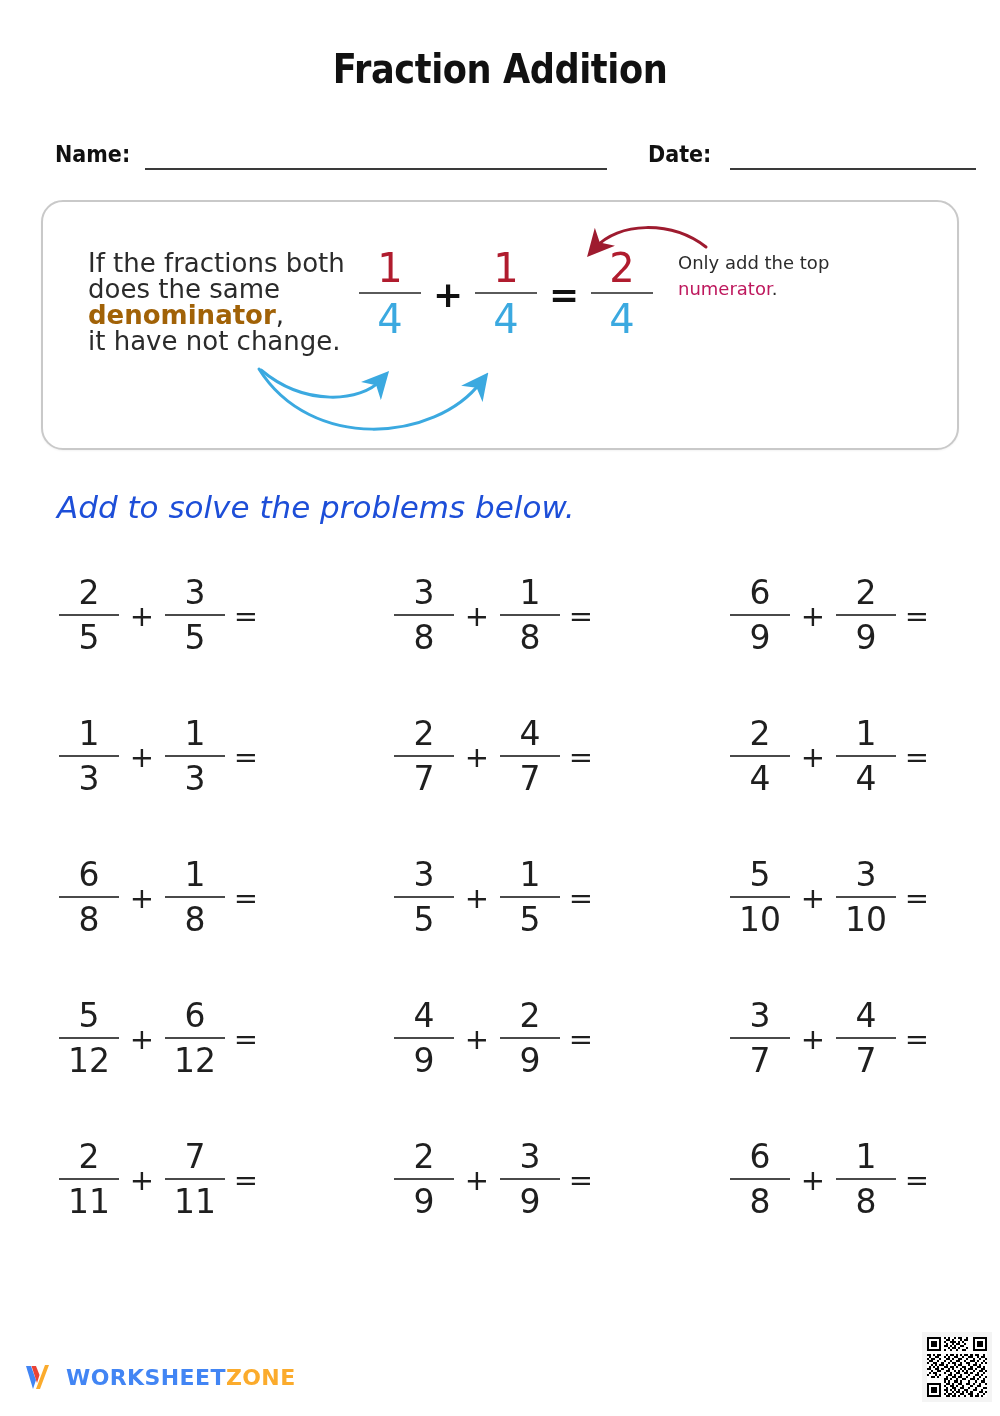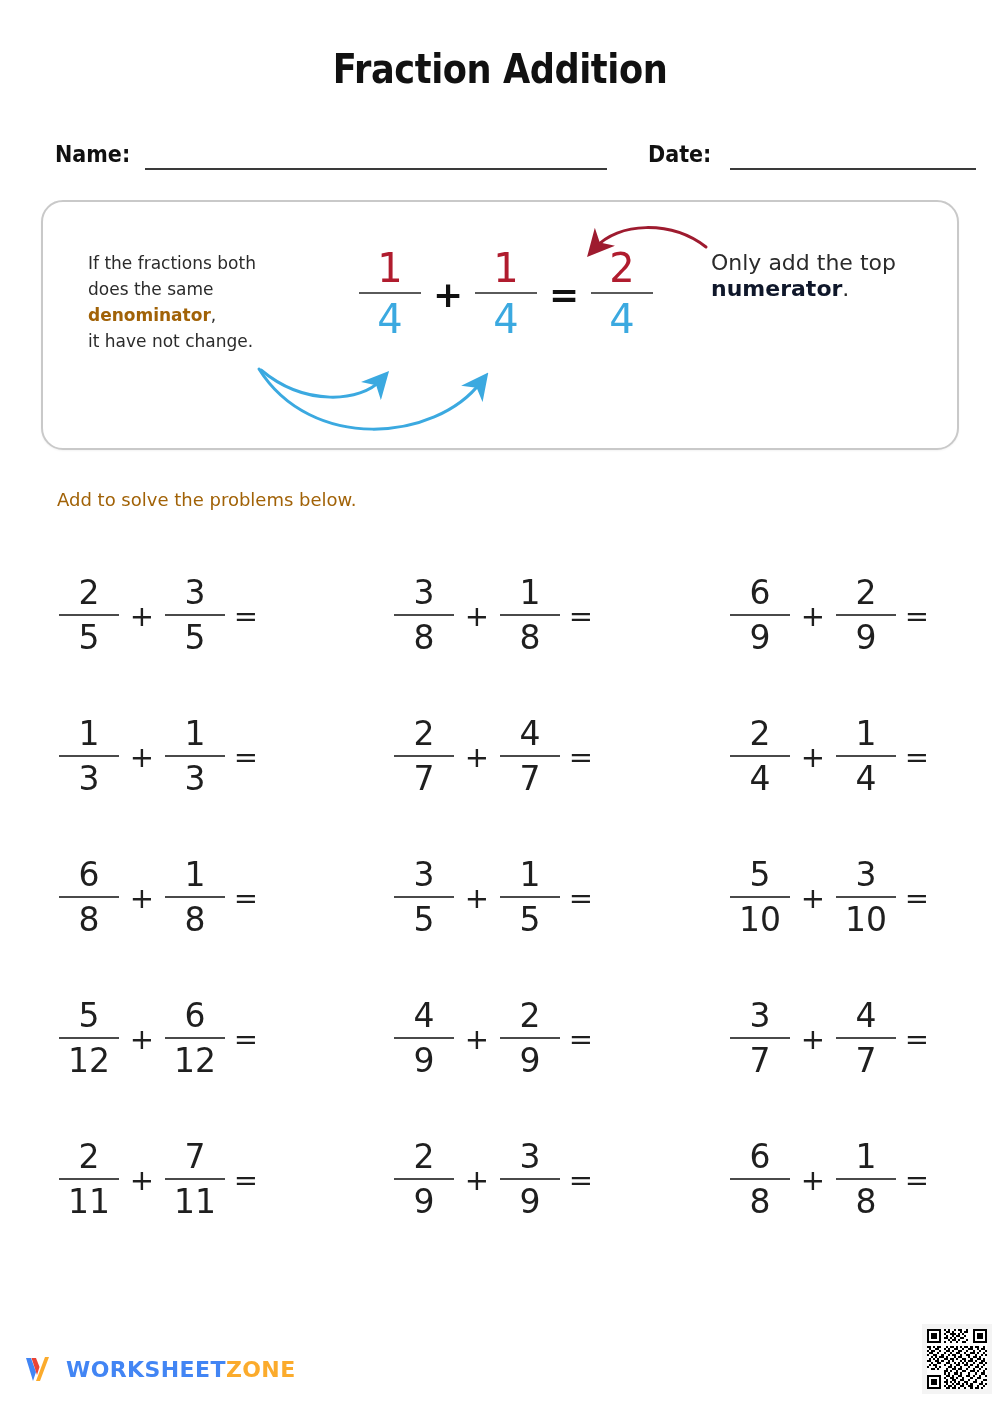--- a/index.html
+++ b/index.html
@@ -78,36 +78,36 @@
     left: 0; top: 0;
     width: 918px; height: 250px;
     pointer-events: none;
   }
   .panel-text-left {
     position: absolute;
     left: 45px;
     top: 48px;
     width: 270px;
     font-family: "DejaVu Sans", sans-serif;
-    font-size: 17px;
+    font-size: 26px;
     line-height: 26px;
     color: #2b2b2b;
   }
   .panel-text-right {
     position: absolute;
-    left: 668px;
+    left: 635px;
     top: 48px;
     width: 250px;
     font-family: "DejaVu Sans", sans-serif;
-    font-size: 22px;
+    font-size: 18px;
     line-height: 26px;
     color: #2b2b2b;
   }
   .kw-denominator { color: #a16207; font-weight: bold; }
-  .kw-numerator   { color: #0f172a; font-weight: bold; }
+  .kw-numerator   { color: #be185d; font-weight: normal; }
 
   
   .example-eq {
     position: absolute;
     left: 310px;
     top: 44px;
     display: flex;
     align-items: center;
     gap: 0px;
   }
@@ -144,22 +144,23 @@
     text-align: center;
     padding-top: 2px;
   }
 
   
   .directions {
     position: absolute;
     left: 57px;
     top: 489px;
     font-family: "DejaVu Sans", sans-serif;
-    font-size: 18px;
-    color: #a16207;
+    font-style: italic;
+    font-size: 31px;
+    color: #1d4ed8;
   }
 
   
   .grid {
     position: absolute;
     left: 0;
     top: 545px;
     width: 1000px;
   }
   .prow {
@@ -209,21 +210,21 @@
     font-size: 29px;
     color: #1f1f1f;
     width: 34px;
     text-align: center;
   }
 
   
   .footer {
     position: absolute;
     left: 0;
-    bottom: 16px;
+    bottom: 8px;
     width: 1000px;
     height: 90px;
   }
   .brand {
     position: absolute;
     left: 22px;
     bottom: 14px;
     display: flex;
     align-items: center;
     gap: 10px;

